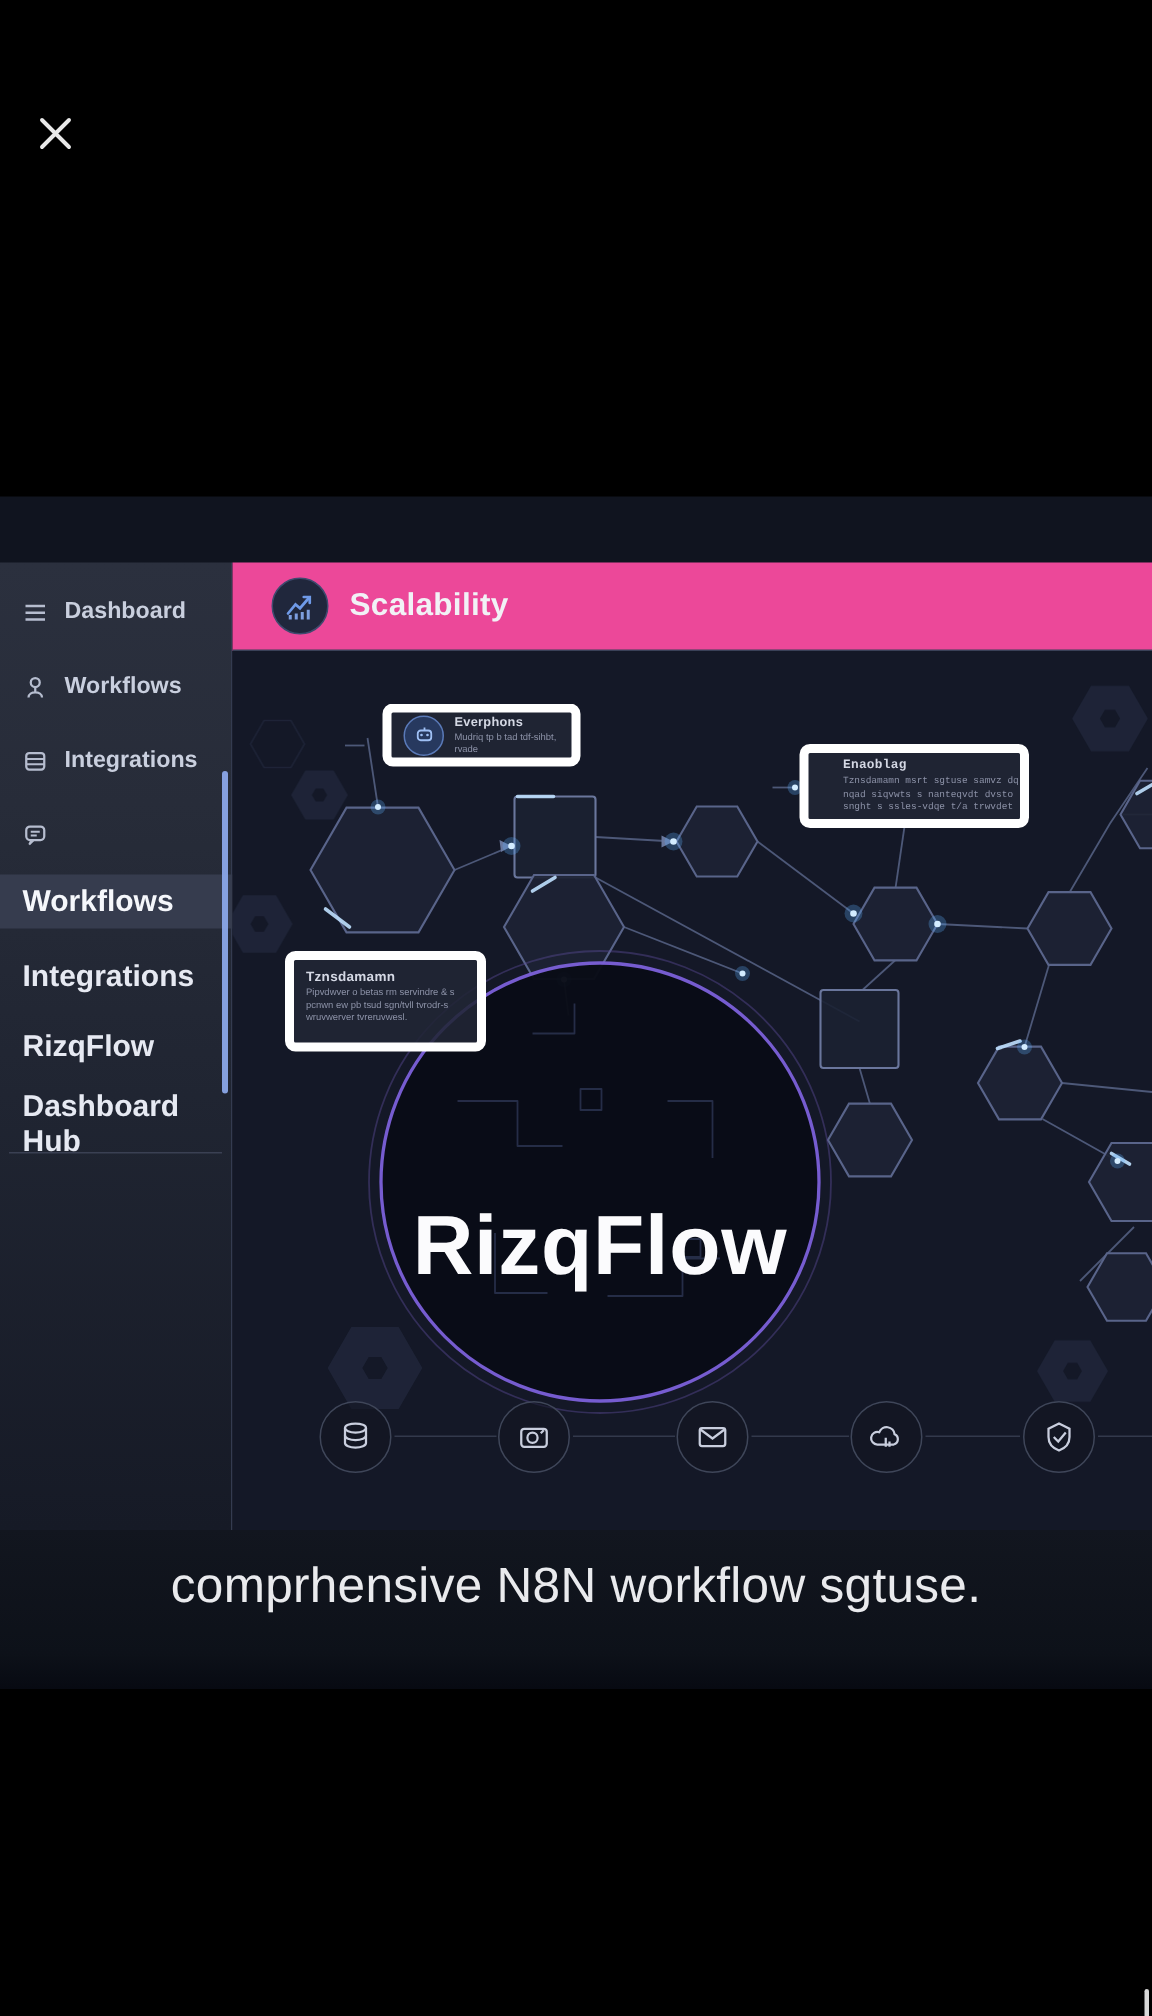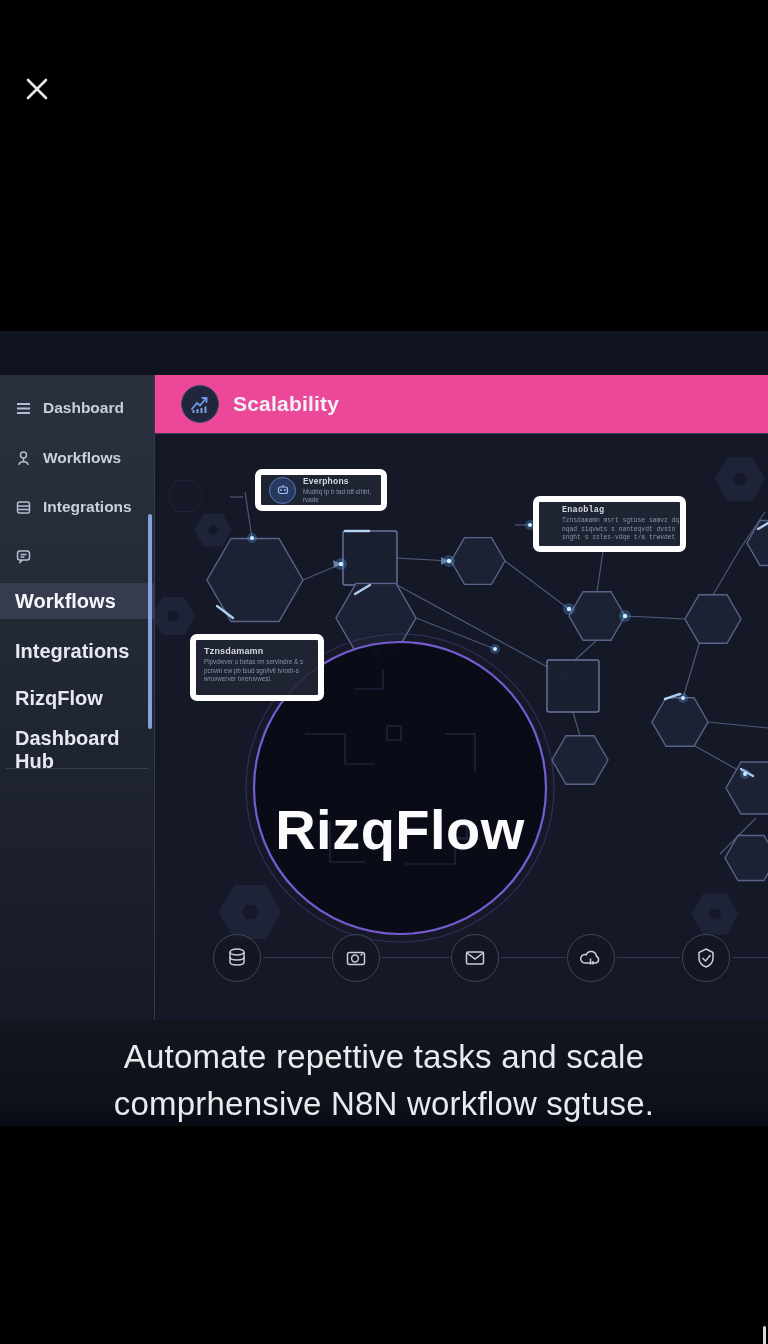--- a/index.html
+++ b/index.html
@@ -312,21 +312,20 @@
     </div>
     <div class="int-circle" style="left:527px">
       <svg width="24" height="24" viewBox="0 0 24 24" fill="none" stroke="#c9cede" stroke-width="1.5">
         <path d="M12 3 L19 6.5 V12 c0 4.5-3 7.5-7 9 c-4-1.5-7-4.5-7-9 V6.5 Z"></path>
         <path d="M8.5 12 l3 3 5-6"></path>
       </svg>
     </div>
   </div>
 
   <div class="abs" id="caption">
-    <div>Automate repettive tasks and scale</div>
     <div>comprhensive N8N workflow sgtuse.</div>
   </div>
 </div>
 
 <div class="abs bbar" style="left:92px; top:1330px">
   <div style="width:24px;height:18px;background:#e6e6e6;border-radius:4px"></div>
 </div>
 <div class="abs bbar" style="left:282px; top:1328px">
   <svg width="22" height="16" viewBox="0 0 22 16">
     <path d="M3 16 C2 6 8 4 8 11 M11 16 C10 3 17 1 16 9" fill="none" stroke="#e6e6e6" stroke-width="2.2" stroke-linecap="round"></path>

